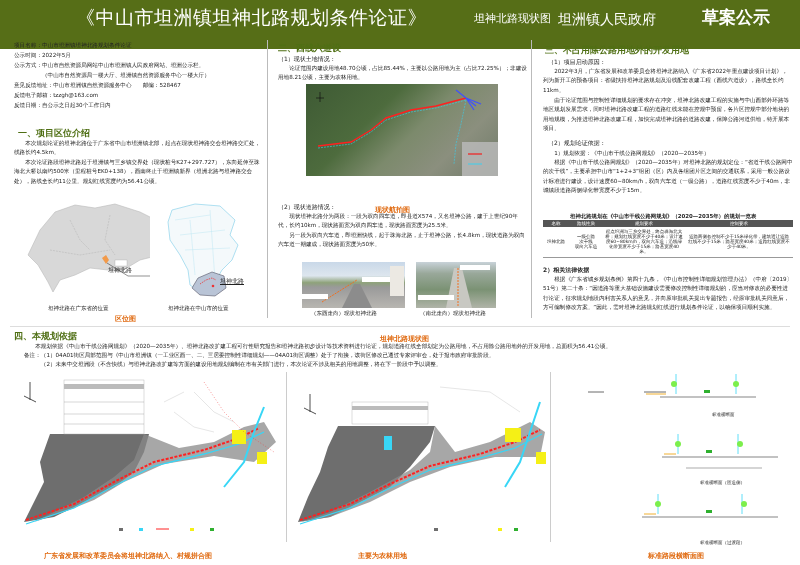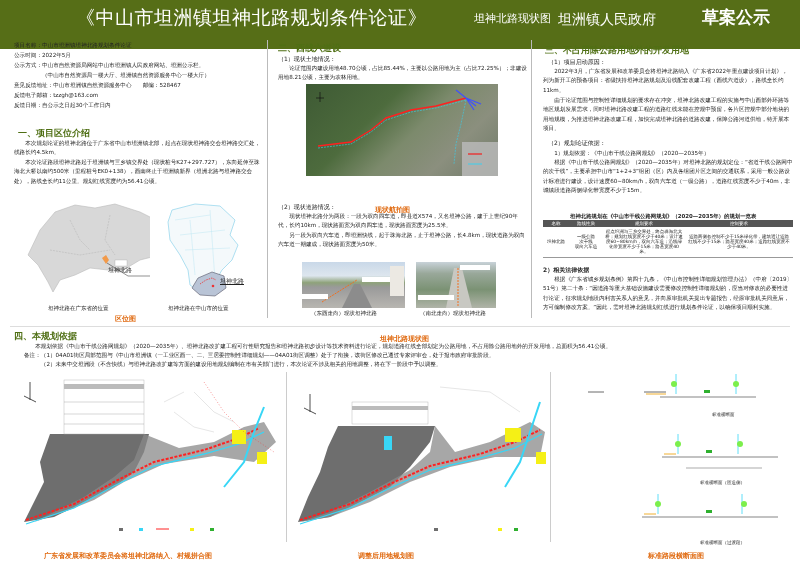--- a/index.html
+++ b/index.html
@@ -240,14 +240,14 @@
       <circle cx="198" cy="12" r="3" fill="#7cef4c"></circle>
       <rect x="160" y="18" width="6" height="3" fill="#2fb02f"></rect>
     </g>
   </svg>
 </div>
 <div class="cap2" style="left:712px;top:412px;font-size:4.5px;">标准横断面</div>
 <div class="cap2" style="left:700px;top:480px;font-size:4.5px;">标准横断面（匝道侧）</div>
 <div class="cap2" style="left:700px;top:540px;font-size:4.5px;">标准横断面（过渡段）</div>
 
 <div class="cap" style="left:44px;top:551px;">广东省发展和改革委员会将坦神北路纳入、村规拼合图</div>
-<div class="cap" style="left:358px;top:551px;">调整后用地规划图</div>
+<div class="cap" style="left:358px;top:551px;">主要为农林用地</div>
 <div class="cap" style="left:648px;top:551px;">标准路段横断面图</div>
 
 </body></html>

